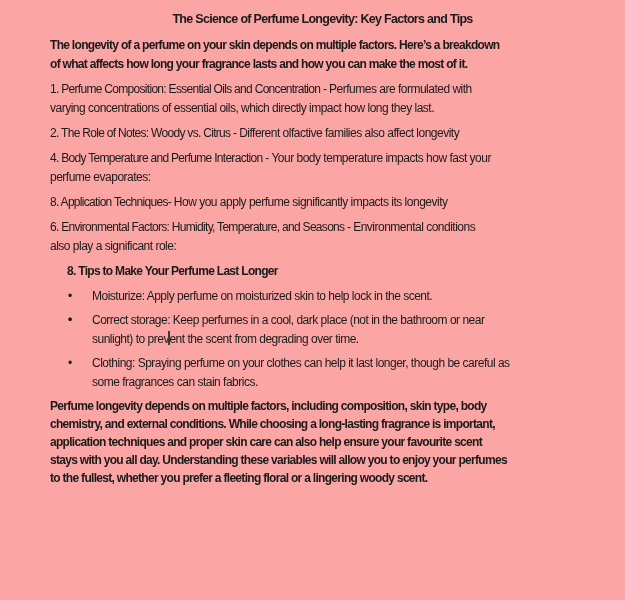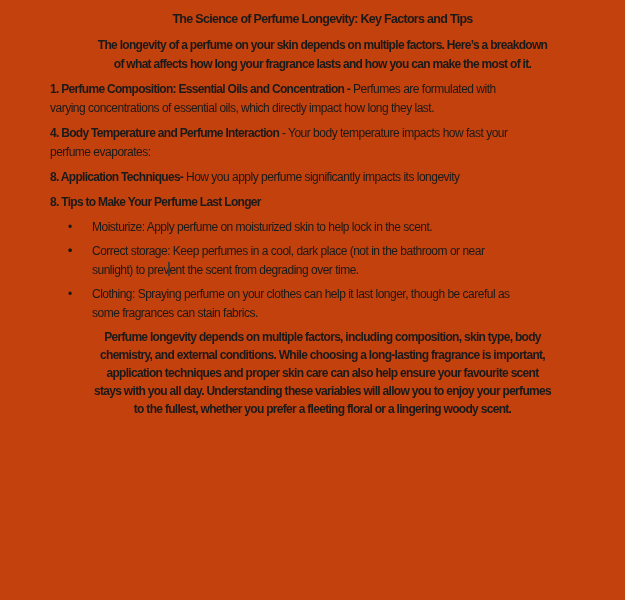--- a/index.html
+++ b/index.html
@@ -15,51 +15,50 @@
     font-size: 12px;
     line-height: 19px;
     letter-spacing: -0.5px;
     color: #1a1a1a;
   }
   .page {
     box-sizing: border-box;
     width: 625px;
     height: 600px;
     padding: 10px 30px 0 50px;
-    background: #c2410c;
+    background: #fca5a5;
   }
   .doc-title {
     font-weight: 700;
     letter-spacing: -0.7px;
     font-size: 12.5px;
     text-align: center;
     margin: 0 0 7px 0;
     white-space: pre-line;
   }
   p.para {
     margin: 0 0 6px 0;
     white-space: pre-line;
   }
   .bold, .lead {
-    font-weight: 700;
+    font-weight: 400;
     letter-spacing: -0.7px;
   }
   p.intro, p.conclusion {
     font-weight: 700;
     letter-spacing: -0.7px;
-    text-align: center;
   }
   p.conclusion {
     line-height: 18px;
     margin-bottom: 12px;
   }
   p.tips-heading {
     font-weight: 700;
     letter-spacing: -0.7px;
-    margin: 0 0 6px 0;
+    margin: 0 0 6px 17px;
   }
   ul.tips-list {
     margin: 0 0 2px 0;
     padding: 0 0 0 42px;
     list-style: none;
   }
   ul.tips-list li {
     position: relative;
     margin: 0 0 5px 0;
     white-space: pre-line;
@@ -85,27 +84,30 @@
 <div class="page">
 
   <h1 class="doc-title">The Science of Perfume Longevity: Key Factors and Tips</h1>
 
   <p class="para intro">The longevity of a perfume on your skin depends on multiple factors. Here’s a breakdown
 of what affects how long your fragrance lasts and how you can make the most of it.</p>
 
   <p class="para"><span class="lead">1. Perfume Composition: Essential Oils and Concentration -</span><span> Perfumes are formulated with
 varying concentrations of essential oils, which directly impact how long they last.</span></p>
 
+  <p class="para"><span class="lead">2. The Role of Notes: Woody vs. Citrus -</span><span> Different olfactive families also affect longevity</span></p>
 
 
   <p class="para"><span class="lead">4. Body Temperature and Perfume Interaction</span><span> - Your body temperature impacts how fast your
 perfume evaporates:</span></p>
 
   <p class="para"><span class="lead">8. Application Techniques-</span><span> How you apply perfume significantly impacts its longevity</span></p>
 
+  <p class="para"><span class="lead">6. Environmental Factors: Humidity, Temperature, and Seasons -</span><span> Environmental conditions
+also play a significant role:</span></p>
 
   <p class="para tips-heading">8. Tips to Make Your Perfume Last Longer</p>
 
   <ul class="tips-list">
     <li><span class="bullet-glyph">•</span><span>Moisturize: Apply perfume on moisturized skin to help lock in the scent.</span></li>
     <li><span class="bullet-glyph">•</span></li>
     <li><span class="bullet-glyph">•</span><span>Correct storage: Keep perfumes in a cool, dark place (not in the bathroom or near
 sunlight) to prev</span><span class="caret"></span><span>ent the scent from degrading over time.</span></li>
     <li><span class="bullet-glyph">•</span><span>Clothing: Spraying perfume on your clothes can help it last longer, though be careful as
 some fragrances can stain fabrics.</span></li>

